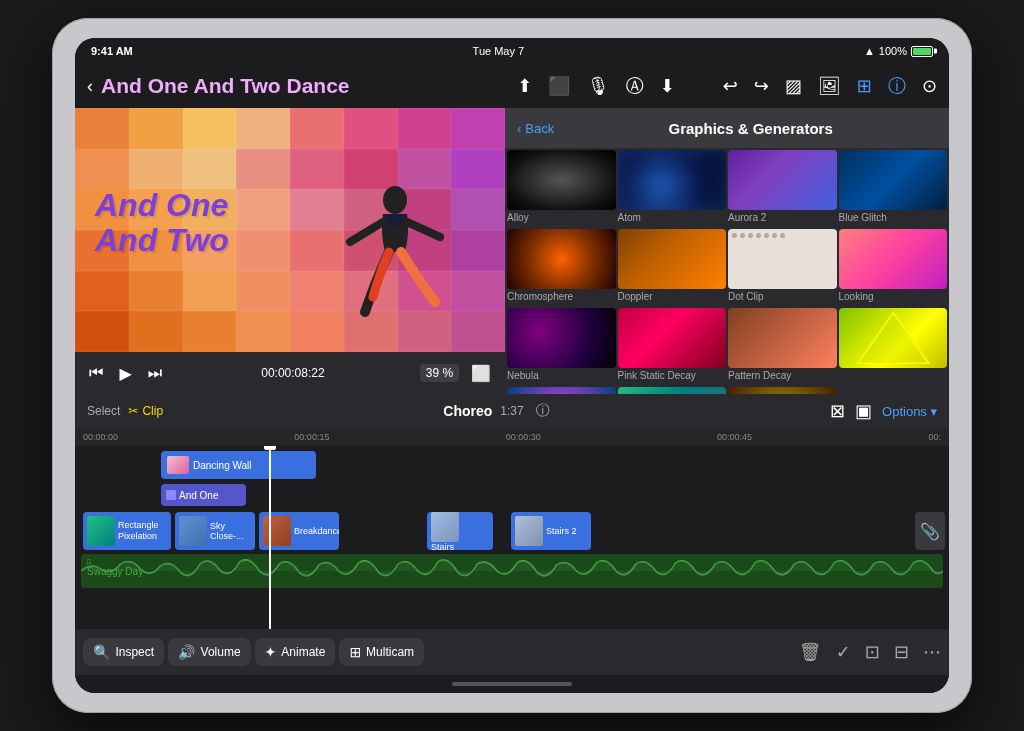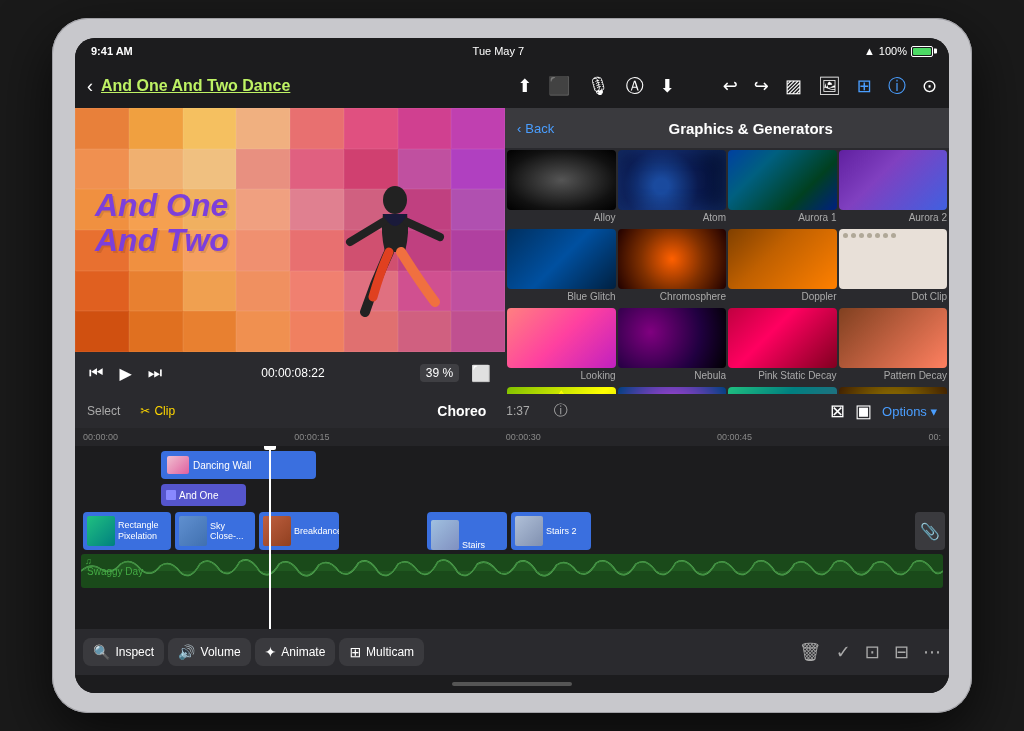--- a/index.html
+++ b/index.html
@@ -102,25 +102,24 @@
       padding: 0 12px;
       flex-shrink: 0;
       gap: 8px;
     }
     .back-btn {
       color: #fff;
       font-size: 18px;
       cursor: pointer;
     }
     .project-title {
-      color: #bef264;
-      font-size: 16px;
+      color: #f0abfc;
+      font-size: 21px;
       font-weight: 600;
       flex: 1;
-      text-decoration: underline;
     }
     .title-actions {
       display: flex;
       gap: 16px;
       align-items: center;
     }
     .title-icon {
       color: #fff;
       font-size: 18px;
       cursor: pointer;
@@ -247,21 +246,21 @@
     .gen-thumbnail {
       height: 60px;
       border-radius: 4px;
       overflow: hidden;
       position: relative;
     }
 
     .gen-label {
       color: #aaa;
       font-size: 10px;
-      text-align: right;
+      text-align: left;
       padding: 2px 0 4px;
     }
 
     
     .gen-alloy { background: linear-gradient(135deg, #000 0%, #333 50%, #111 100%); }
     .gen-atom { background: radial-gradient(circle at 50% 50%, #1a3a6e 0%, #0a0a2e 60%, #000 100%); }
     .gen-aurora1 { background: linear-gradient(135deg, #0040a0 0%, #006080 30%, #004020 70%, #002080 100%); }
     .gen-aurora2 { background: linear-gradient(135deg, #6020a0 0%, #8040c0 40%, #4060e0 100%); }
     .gen-blue-glitch { background: linear-gradient(135deg, #003060 0%, #0050a0 50%, #002040 100%); }
     .gen-chromosphere { background: radial-gradient(circle, #ff6000 0%, #803000 50%, #200000 100%); }
@@ -284,21 +283,21 @@
       flex-direction: column;
       flex-shrink: 0;
     }
 
     .timeline-header {
       height: 34px;
       background: #2a2a2e;
       display: flex;
       align-items: center;
       padding: 0 12px;
-      gap: 20px;
+      gap: 8px;
     }
     .select-label {
       color: #aaa;
       font-size: 12px;
     }
     .clip-label {
       color: #ffd700;
       font-size: 12px;
       display: flex;
       align-items: center;
@@ -598,24 +597,20 @@
           <div class="generator-item">
             <div class="gen-thumbnail gen-alloy gen-alloy-detail"></div>
             <div class="gen-label">Alloy</div>
           </div>
 
           <div class="generator-item">
             <div class="gen-thumbnail gen-atom gen-atom-detail"></div>
             <div class="gen-label">Atom</div>
           </div>
 
-          <div class="generator-item">
-            <div class="gen-thumbnail gen-aurora1"></div>
-            <div class="gen-label">Aurora 1</div>
-          </div>
 
           <div class="generator-item">
             <div class="gen-thumbnail gen-aurora2"></div>
             <div class="gen-label">Aurora 2</div>
           </div>
 
           <div class="generator-item">
             <div class="gen-thumbnail gen-blue-glitch"></div>
             <div class="gen-label">Blue Glitch</div>
           </div>
@@ -757,21 +752,21 @@
             <div style="width:28px;height:30px;background:linear-gradient(135deg,#6090d0,#4070b0);border-radius:2px;flex-shrink:0;margin-right:3px;"></div>
             <span style="color:#fff;font-size:9px;">Sky Close-...</span>
           </div>
 
           <div style="position:absolute; left:180px; top:2px; width:80px; height:38px; background:#3a6fdf; border-radius:4px; display:flex; align-items:center; padding:0 4px; overflow:hidden; cursor:pointer;">
             <div style="width:28px;height:30px;background:linear-gradient(135deg,#c06040,#904020);border-radius:2px;flex-shrink:0;margin-right:3px;"></div>
             <span style="color:#fff;font-size:9px;">Breakdance</span>
           </div>
 
 
-          <div style="position:absolute; left:348px; top:2px; width:80px; height:38px; background:#3a6fdf; border-radius:4px; display:flex; align-items:flex-end; padding:0 4px; overflow:hidden; cursor:pointer;">
+          <div style="position:absolute; left:348px; top:2px; width:66px; height:38px; background:#3a6fdf; border-radius:4px; display:flex; align-items:flex-start; padding:0 4px; overflow:hidden; cursor:pointer;flex-direction:column;">
             <div style="width:28px;height:30px;background:linear-gradient(135deg,#a0c0e0,#8090c0);border-radius:2px;flex-shrink:0;margin-right:3px;"></div>
             <span style="color:#fff;font-size:9px;">Stairs</span>
           </div>
 
           <div style="position:absolute; left:432px; top:2px; width:80px; height:38px; background:#3a6fdf; border-radius:4px; display:flex; align-items:center; padding:0 4px; overflow:hidden; cursor:pointer;">
             <div style="width:28px;height:30px;background:linear-gradient(135deg,#b0c0d8,#8090b0);border-radius:2px;flex-shrink:0;margin-right:3px;"></div>
             <span style="color:#fff;font-size:9px;">Stairs 2</span>
           </div>
 
           <div style="position:absolute; right:0px; top:2px; width:30px; height:38px; background:#3a3a3e; border-radius:4px; display:flex; align-items:center; justify-content:center; cursor:pointer;">

